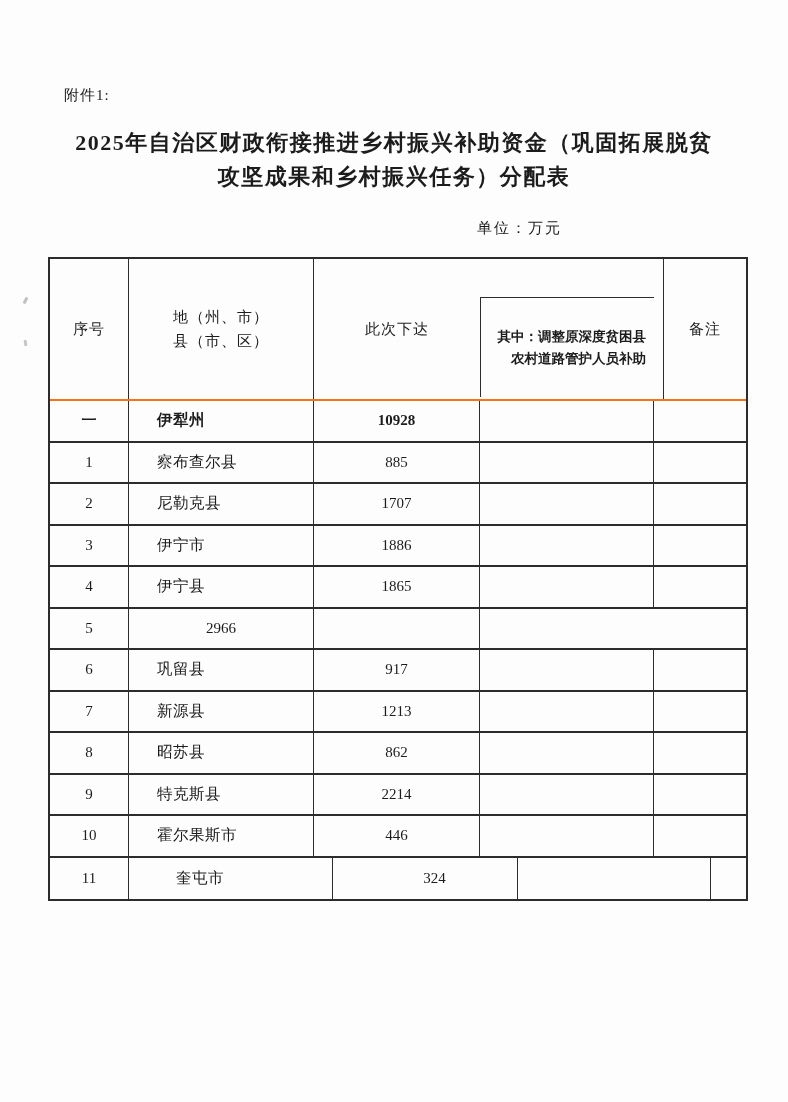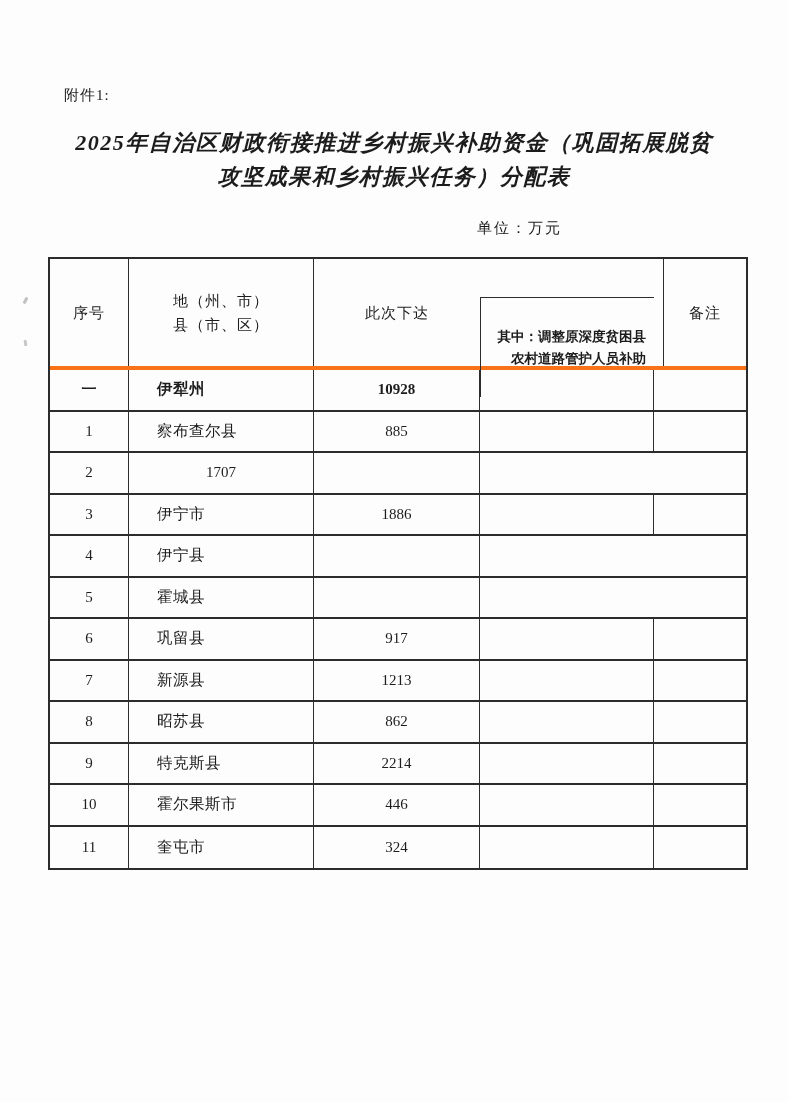--- a/index.html
+++ b/index.html
@@ -14,62 +14,62 @@
   .page { position: absolute; inset: 0; }
 
   .attachment {
     position: absolute; left: 64px; top: 86px;
     font-size: 15px; letter-spacing: 1px;
   }
 
   .title {
     position: absolute; left: 0; top: 126px; width: 100%;
     text-align: center; font-weight: bold;
-    font-size: 22px; line-height: 34px; letter-spacing: 1.5px; font-style: italic;
+    font-size: 22px; line-height: 34px; letter-spacing: 1.5px;
   }
 
   .unit {
     position: absolute; left: 477px; top: 219px;
     font-size: 15px; letter-spacing: 2px;
   }
 
   .doc-table {
     position: absolute; left: 48px; top: 257px; width: 700px;
     border: 2px solid #2c2c2c;
     background: transparent;
   }
 
   .grid-row {
     display: grid;
     grid-template-columns: 79px 185px 166px 174px auto;
   }
 
   
-  .thead { position: relative; height: 111px; border-bottom: 4px solid #f97316; }
+  .thead { position: relative; height: 142px; border-bottom: 2px solid #f97316; }
   .thead .grid-row { height: 100%; }
   .h-cell {
     display: flex; flex-direction: column;
     align-items: center; justify-content: center;
     font-size: 15px; letter-spacing: 1px; line-height: 24px;
   }
   .b-right { border-right: 1px solid #2c2c2c; }
   .h-remark { border-left: 1px solid #2c2c2c; margin-left: 9px; }
   .sub-box {
     position: absolute; left: 430px; top: 38px;
     width: 174px; height: 100px;
     border-left: 1px solid #2c2c2c; border-top: 1px solid #2c2c2c;
     display: flex; align-items: center; justify-content: center;
     text-align: right;
     font-weight: bold; font-size: 13.5px; line-height: 22px;
     padding: 0 8px;
   }
 
   
   .t-row { height: 41.5px; border-bottom: 2px solid #2c2c2c; }
-  .t-row:last-child { border-bottom: none; }
+  .t-row:last-child { border-bottom: none; gap: 19px; }
   .t-cell {
     display: flex; align-items: center; justify-content: center;
     font-size: 15px; overflow: hidden;
   }
   .t-cell.region { justify-content: flex-start; padding-left: 5px; font-size: 15.5px; letter-spacing: 0.5px; margin-left: 23px; }
   .t-row.emph .t-cell { font-weight: bold; }
 
   
   .speck { position: absolute; background: #9a9a9a; border-radius: 1px; }
   .speck-1 { left: 24px; top: 297px; width: 3px; height: 7px; transform: rotate(28deg); opacity: .6; }
@@ -120,43 +120,45 @@
   <div class="grid-row t-row">
     <div class="t-cell b-right idx">1</div>
     <div class="t-cell b-right region">察布查尔县</div>
     <div class="t-cell b-right amount">885</div>
     <div class="t-cell b-right sub"></div>
     <div class="t-cell remark"></div>
   </div>
 
   <div class="grid-row t-row">
     <div class="t-cell b-right idx">2</div>
+    <div class="t-cell b-right region">尼勒克县</div>
     <div class="t-cell b-right amount">1707</div>
     <div class="t-cell b-right sub"></div>
     <div class="t-cell remark"></div>
   </div>
 
   <div class="grid-row t-row">
     <div class="t-cell b-right idx">3</div>
     <div class="t-cell b-right region">伊宁市</div>
     <div class="t-cell b-right amount">1886</div>
     <div class="t-cell b-right sub"></div>
     <div class="t-cell remark"></div>
   </div>
 
   <div class="grid-row t-row">
     <div class="t-cell b-right idx">4</div>
     <div class="t-cell b-right region">伊宁县</div>
+    <div class="t-cell b-right amount">1865</div>
     <div class="t-cell b-right sub"></div>
     <div class="t-cell remark"></div>
   </div>
 
   <div class="grid-row t-row">
     <div class="t-cell b-right idx">5</div>
-    <div class="t-cell b-right region">霍城县</div>
+    <div class="t-cell b-right amount">2966</div>
     <div class="t-cell b-right sub"></div>
     <div class="t-cell remark"></div>
   </div>
 
   <div class="grid-row t-row">
     <div class="t-cell b-right idx">6</div>
     <div class="t-cell b-right region">巩留县</div>
     <div class="t-cell b-right amount">917</div>
     <div class="t-cell b-right sub"></div>
     <div class="t-cell remark"></div>

